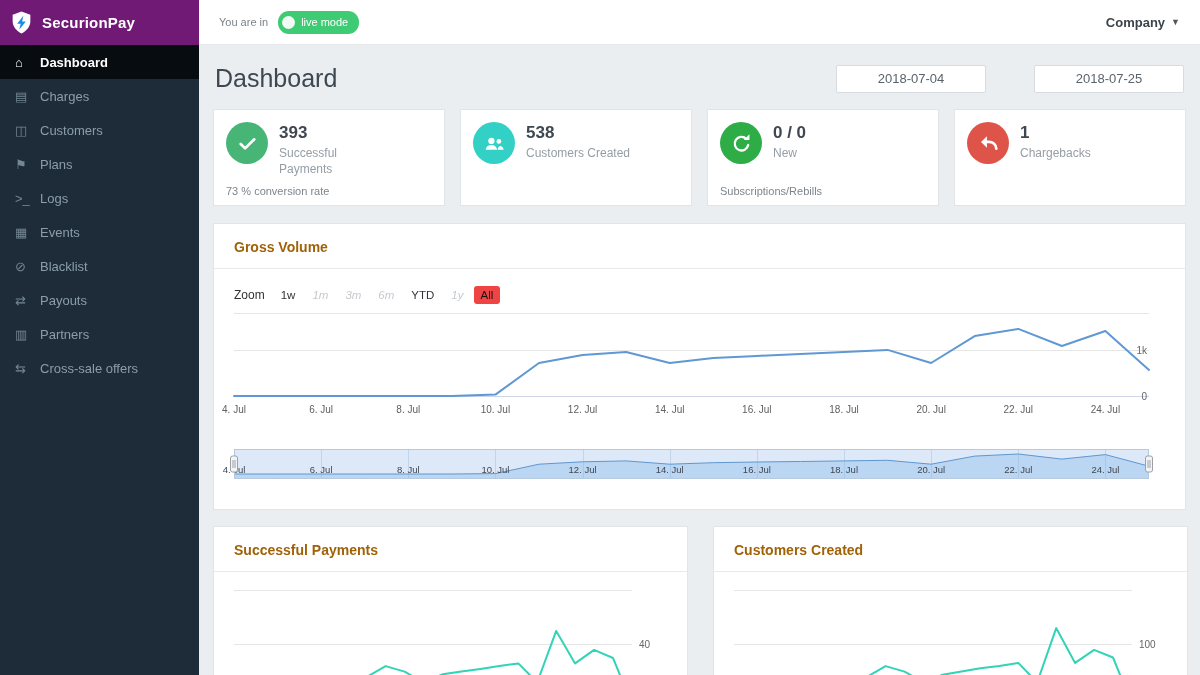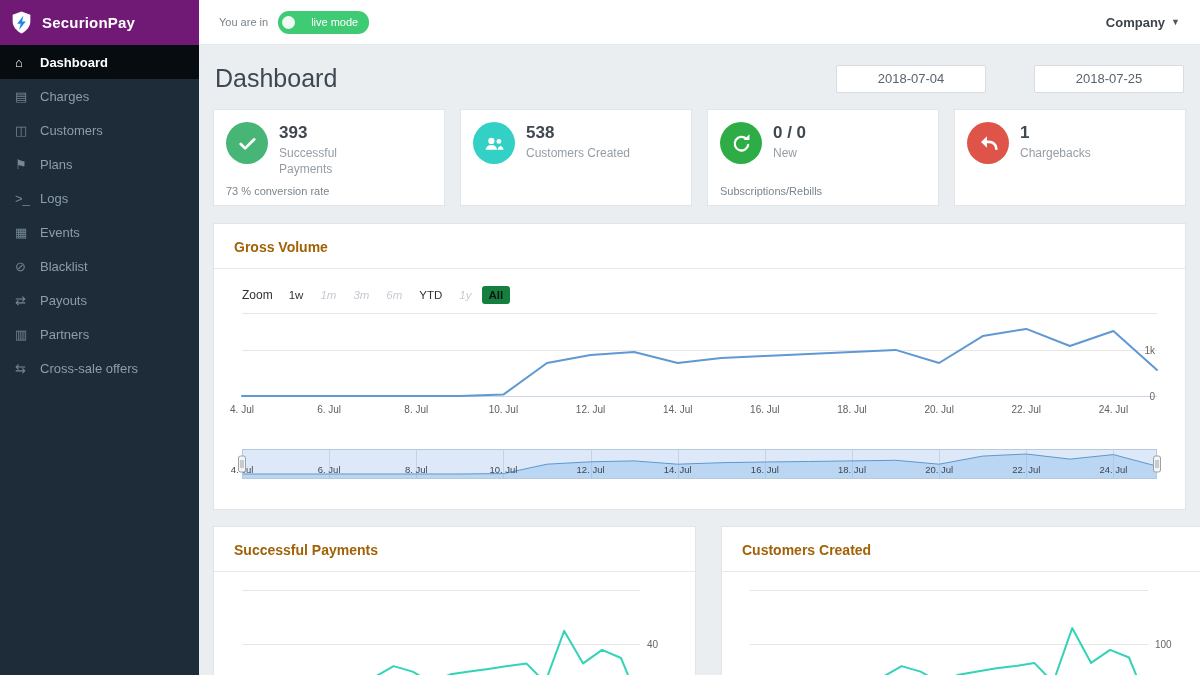--- a/index.html
+++ b/index.html
@@ -16,21 +16,21 @@
   .menu li { display:flex; align-items:center; height:34px; padding:0 10px 0 15px; color:#8b9dab; font-size:13px; cursor:pointer; }
   .menu li .ic { width:25px; font-size:13px; color:#748795; flex:none; }
   .menu li.active { background:#070c11; color:#fff; font-weight:bold; }
   .menu li.active .ic { color:#fff; }
 
   
   .topbar { position:absolute; left:199px; top:0; right:0; height:45px; background:#fff;
             border-bottom:1px solid #e7eaec; display:flex; align-items:center; padding:0 20px; }
   .you-are-in { font-size:11px; color:#7a828a; margin-right:10px; }
   .mode-badge { background:#3ecb74; border-radius:11px; height:23px; display:inline-flex;
-                align-items:center; padding:0 11px 0 4px; gap:16px; cursor:pointer; }
+                align-items:center; padding:0 11px 0 4px; gap:6px; cursor:pointer; }
   .mode-badge .dot { width:13px; height:13px; border-radius:50%; background:#fff; opacity:.92; }
   .mode-badge .txt { color:#fff; font-size:11px; }
   .spacer { flex:1; }
   .company { font-size:13px; font-weight:bold; color:#3c434a; display:flex; align-items:center; gap:6px; cursor:pointer; }
   .caret { font-size:9px; color:#555; }
 
   
   .main { position:absolute; left:199px; top:45px; right:0; bottom:0; padding:0 14px; overflow:hidden; }
   .page-head { display:flex; align-items:center; justify-content:space-between; padding:19px 2px 16px; }
   h1 { margin:0; font-size:25px; font-weight:500; color:#3d4852; }
@@ -45,28 +45,28 @@
   .stat-ic { width:42px; height:42px; border-radius:50%; flex:none; display:flex; align-items:center; justify-content:center; }
   .stat-ic svg { width:25px; height:25px; }
   .stat-val { font-size:17px; font-weight:bold; color:#3f4750; margin:1px 0 3px; }
   .stat-label { font-size:12px; color:#959da5; line-height:1.3; max-width:112px; }
   .stat-sub { font-size:11px; color:#7d858c; margin-top:2px; }
 
   .card { background:#fff; border:1px solid #e2e5e8; }
   .chart-card { margin-top:17px; }
   .card-head { padding:15px 20px 13px; border-bottom:1px solid #e7eaec; }
   .card-head h2 { margin:0; font-size:14px; font-weight:bold; color:#a16207; }
-  .card-body { padding:16px 20px 30px;margin-left:8px; }
+  .card-body { padding:16px 20px 30px; }
 
   .zoom-row { display:flex; align-items:center; margin-bottom:9px; }
   .zoom-label { margin-right:9px; font-size:12px; color:#333; }
   .zbtn { display:inline-block; padding:3px 7px; margin-right:3px; border-radius:3px; font-size:11.5px; cursor:pointer; }
   .zbtn.enabled { color:#2f3338; }
   .zbtn.disabled { color:#c5cad0; cursor:default;font-style:italic; }
-  .zbtn.selected { background:#15803d; color:#101418; font-weight:bold; }
+  .zbtn.selected { background:#ef4444; color:#101418; font-weight:normal; }
 
   svg { overflow:visible; display:block; }
   svg text { font-family:"Liberation Sans", sans-serif; }
   #nav-chart { margin-top:24px; }
 
   .bottom-row { display:flex; gap:25px; margin-top:16px; }
   .bottom-row .card { flex:1; }
   .bottom-row .card-body { padding:10px 20px 0; }
 </style>
 </head>

